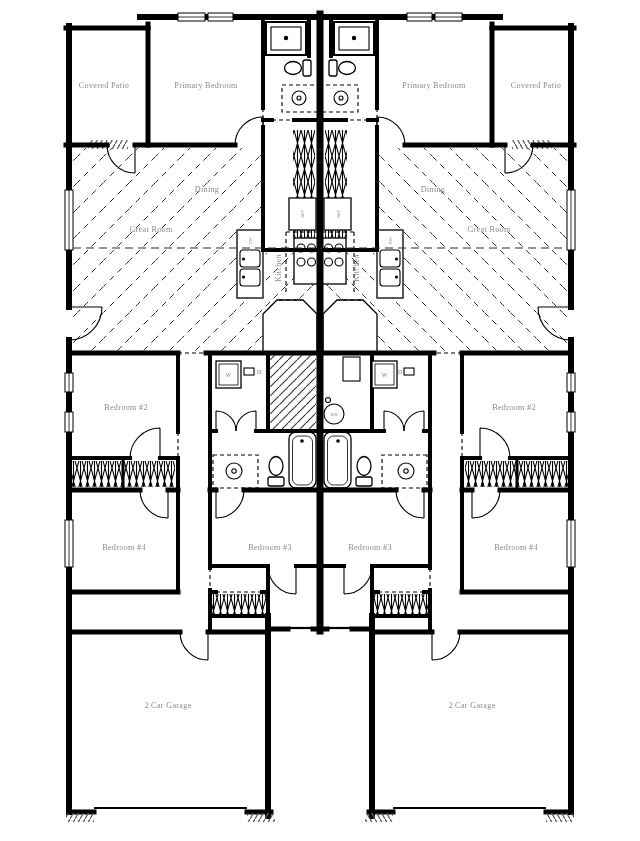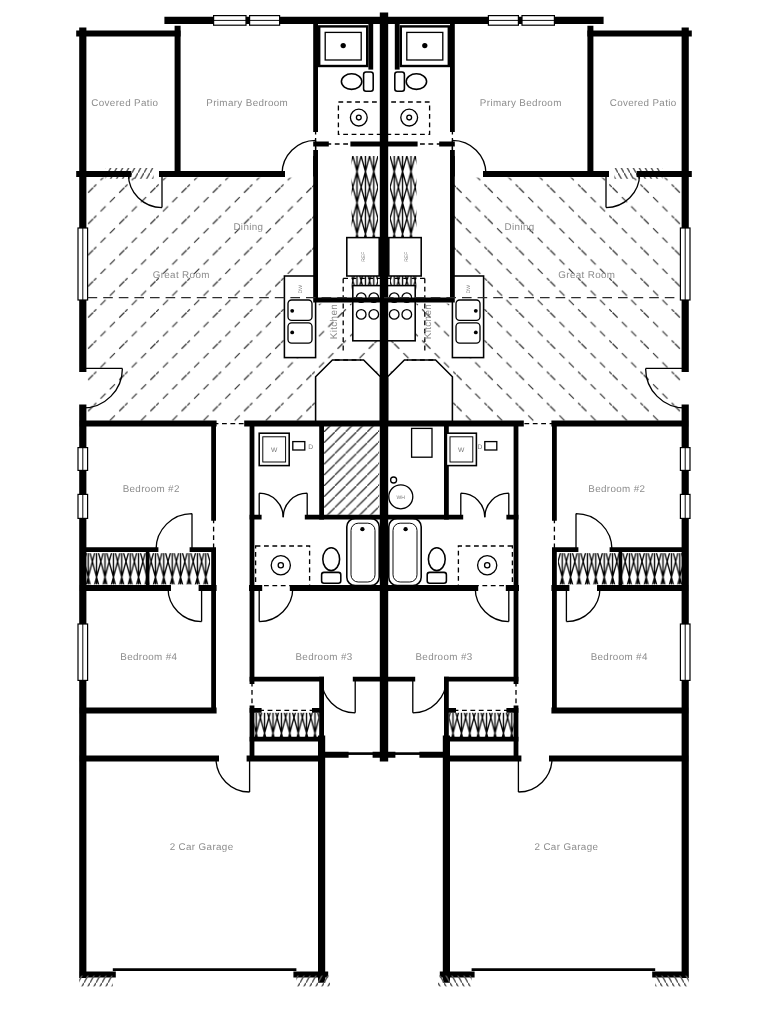--- a/index.html
+++ b/index.html
@@ -1,17 +1,17 @@
 <!DOCTYPE html>
 <html><head>
 <meta charset="utf-8">
 <style>
   html,body{margin:0;padding:0;background:#fff;}
   .stage{position:relative;width:640px;height:841px;background:#ffffff;overflow:hidden;
-         font-family:Liberation Sans, sans-serif;}
+         font-family:Liberation Serif, serif;}
   svg{display:block;}
   
   .w7{stroke:#000;stroke-width:7;fill:none;stroke-linecap:square;}
   .w6{stroke:#000;stroke-width:6;fill:none;stroke-linecap:square;}
   .w5{stroke:#000;stroke-width:5;fill:none;stroke-linecap:square;}
   .w4{stroke:#000;stroke-width:4;fill:none;stroke-linecap:square;}
   .w3{stroke:#000;stroke-width:3;fill:none;stroke-linecap:square;}
   .t2{stroke:#000;stroke-width:2.2;fill:none;stroke-linecap:butt;}
   .fx{stroke:#000;stroke-width:1.3;fill:#fff;}
   .fxn{stroke:#000;stroke-width:1.1;fill:none;}

